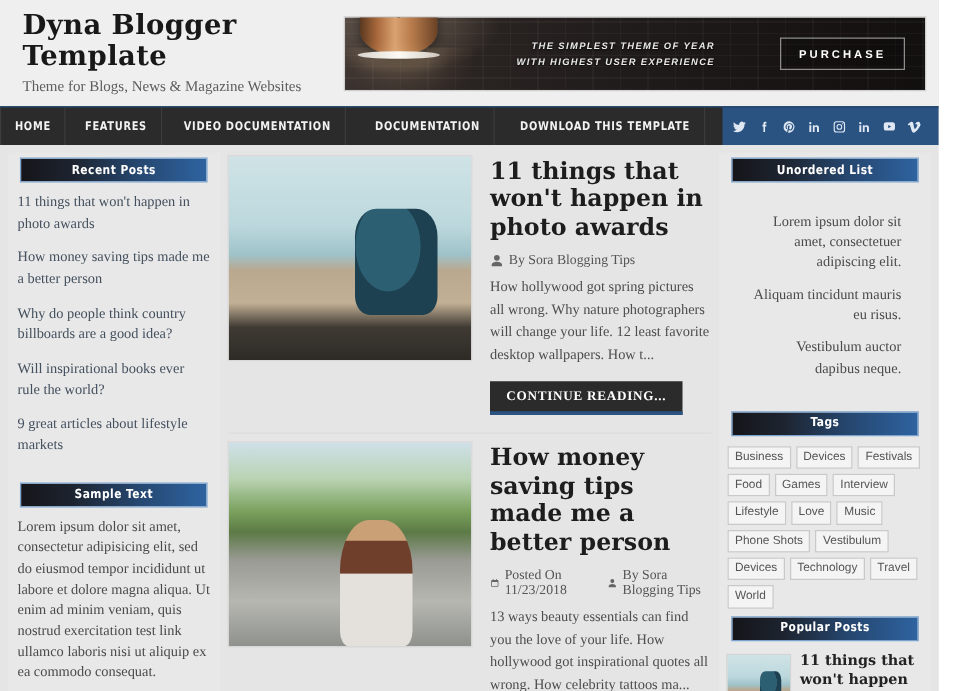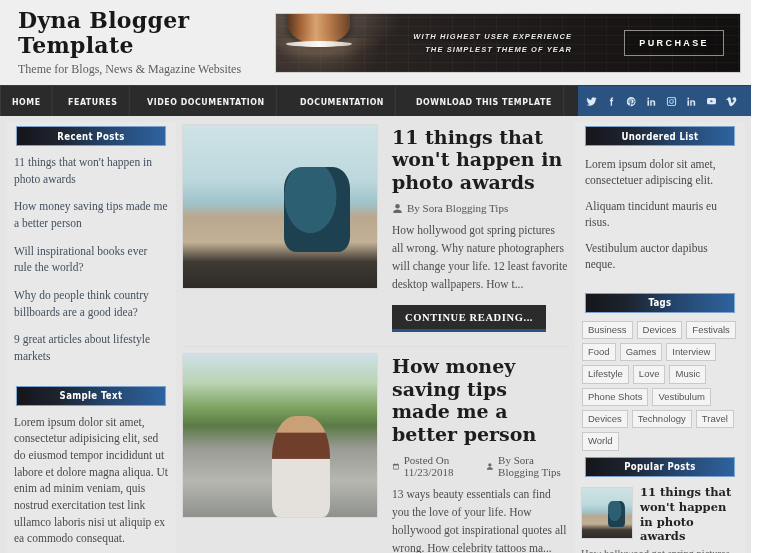--- a/index.html
+++ b/index.html
@@ -98,21 +98,21 @@
     color:#ffffff;font-family:"DejaVu Sans Condensed","Liberation Sans",sans-serif;
     font-size:10px;font-weight:bold;letter-spacing:0.4px;
     transform:scaleX(0.95);
   }
   .wbody{padding:8px 2px 10px 2px;}
   .wlist{list-style:none;margin:0;padding:0;}
   .wlist li{
     font-size:11.5px;line-height:1.45;color:#44505e;margin-bottom:11px;
   }
   .wtext p{font-size:11.5px;line-height:1.45;color:#4a4a4a;margin:0 0 10px 0;}
-  .rlist{list-style:none;margin:2px;padding:0;}
+  .rlist{list-style:none;margin:16px;padding:0;text-align:right;}
   .rlist li{font-size:11.5px;line-height:1.4;color:#4a4a4a;margin-bottom:10px;}
 
   
   .tags{display:flex;flex-wrap:wrap;gap:4px;padding:8px 1px 6px 1px;}
   .tag{
     border:1px solid #c9c9c9;background:#f4f4f4;color:#555;
     font-family:"Liberation Sans",sans-serif;font-size:9.5px;
     padding:2px 5px;line-height:1.3;white-space:nowrap;
   }
 
@@ -182,22 +182,22 @@
     <div class="brand">
       <div class="brand-title">Dyna Blogger Template</div>
       <div class="brand-sub">Theme for Blogs, News &amp; Magazine Websites</div>
     </div>
     <div class="banner">
       <div class="lamp-glow"></div>
       <div class="lamp-cord"></div>
       <div class="lamp-shade"></div>
       <div class="lamp-rim"></div>
       <div class="banner-tag">
+        <div>THE SIMPLEST THEME OF YEAR</div>
         <div>WITH HIGHEST USER EXPERIENCE</div>
-        <div>THE SIMPLEST THEME OF YEAR</div>
       </div>
       <div class="banner-btn">PURCHASE</div>
     </div>
   </div>
 
   <div class="nav">
     <div class="nav-left">
       <div class="nav-item">HOME</div>
       <div class="nav-item">FEATURES</div>
       <div class="nav-item">VIDEO DOCUMENTATION</div>
@@ -252,22 +252,22 @@
   <div class="content">
 
     <div class="col-left">
 
       <div>
         <div class="wtitle">Recent Posts</div>
         <div class="wbody">
           <ul class="wlist">
             <li>11 things that won't happen in photo awards</li>
             <li>How money saving tips made me a better person</li>
+            <li>Why do people think country billboards are a good idea?</li>
             <li>Will inspirational books ever rule the world?</li>
-            <li>Why do people think country billboards are a good idea?</li>
             <li>9 great articles about lifestyle markets</li>
           </ul>
         </div>
       </div>
 
       <div>
         <div class="wtitle">Sample Text</div>
         <div class="wbody wtext">
           <p>Lorem ipsum dolor sit amet, consectetur adipisicing elit, sed do eiusmod tempor incididunt ut labore et dolore magna aliqua. Ut enim ad minim veniam, quis nostrud exercitation test link ullamco laboris nisi ut aliquip ex ea commodo consequat.</p>
 

